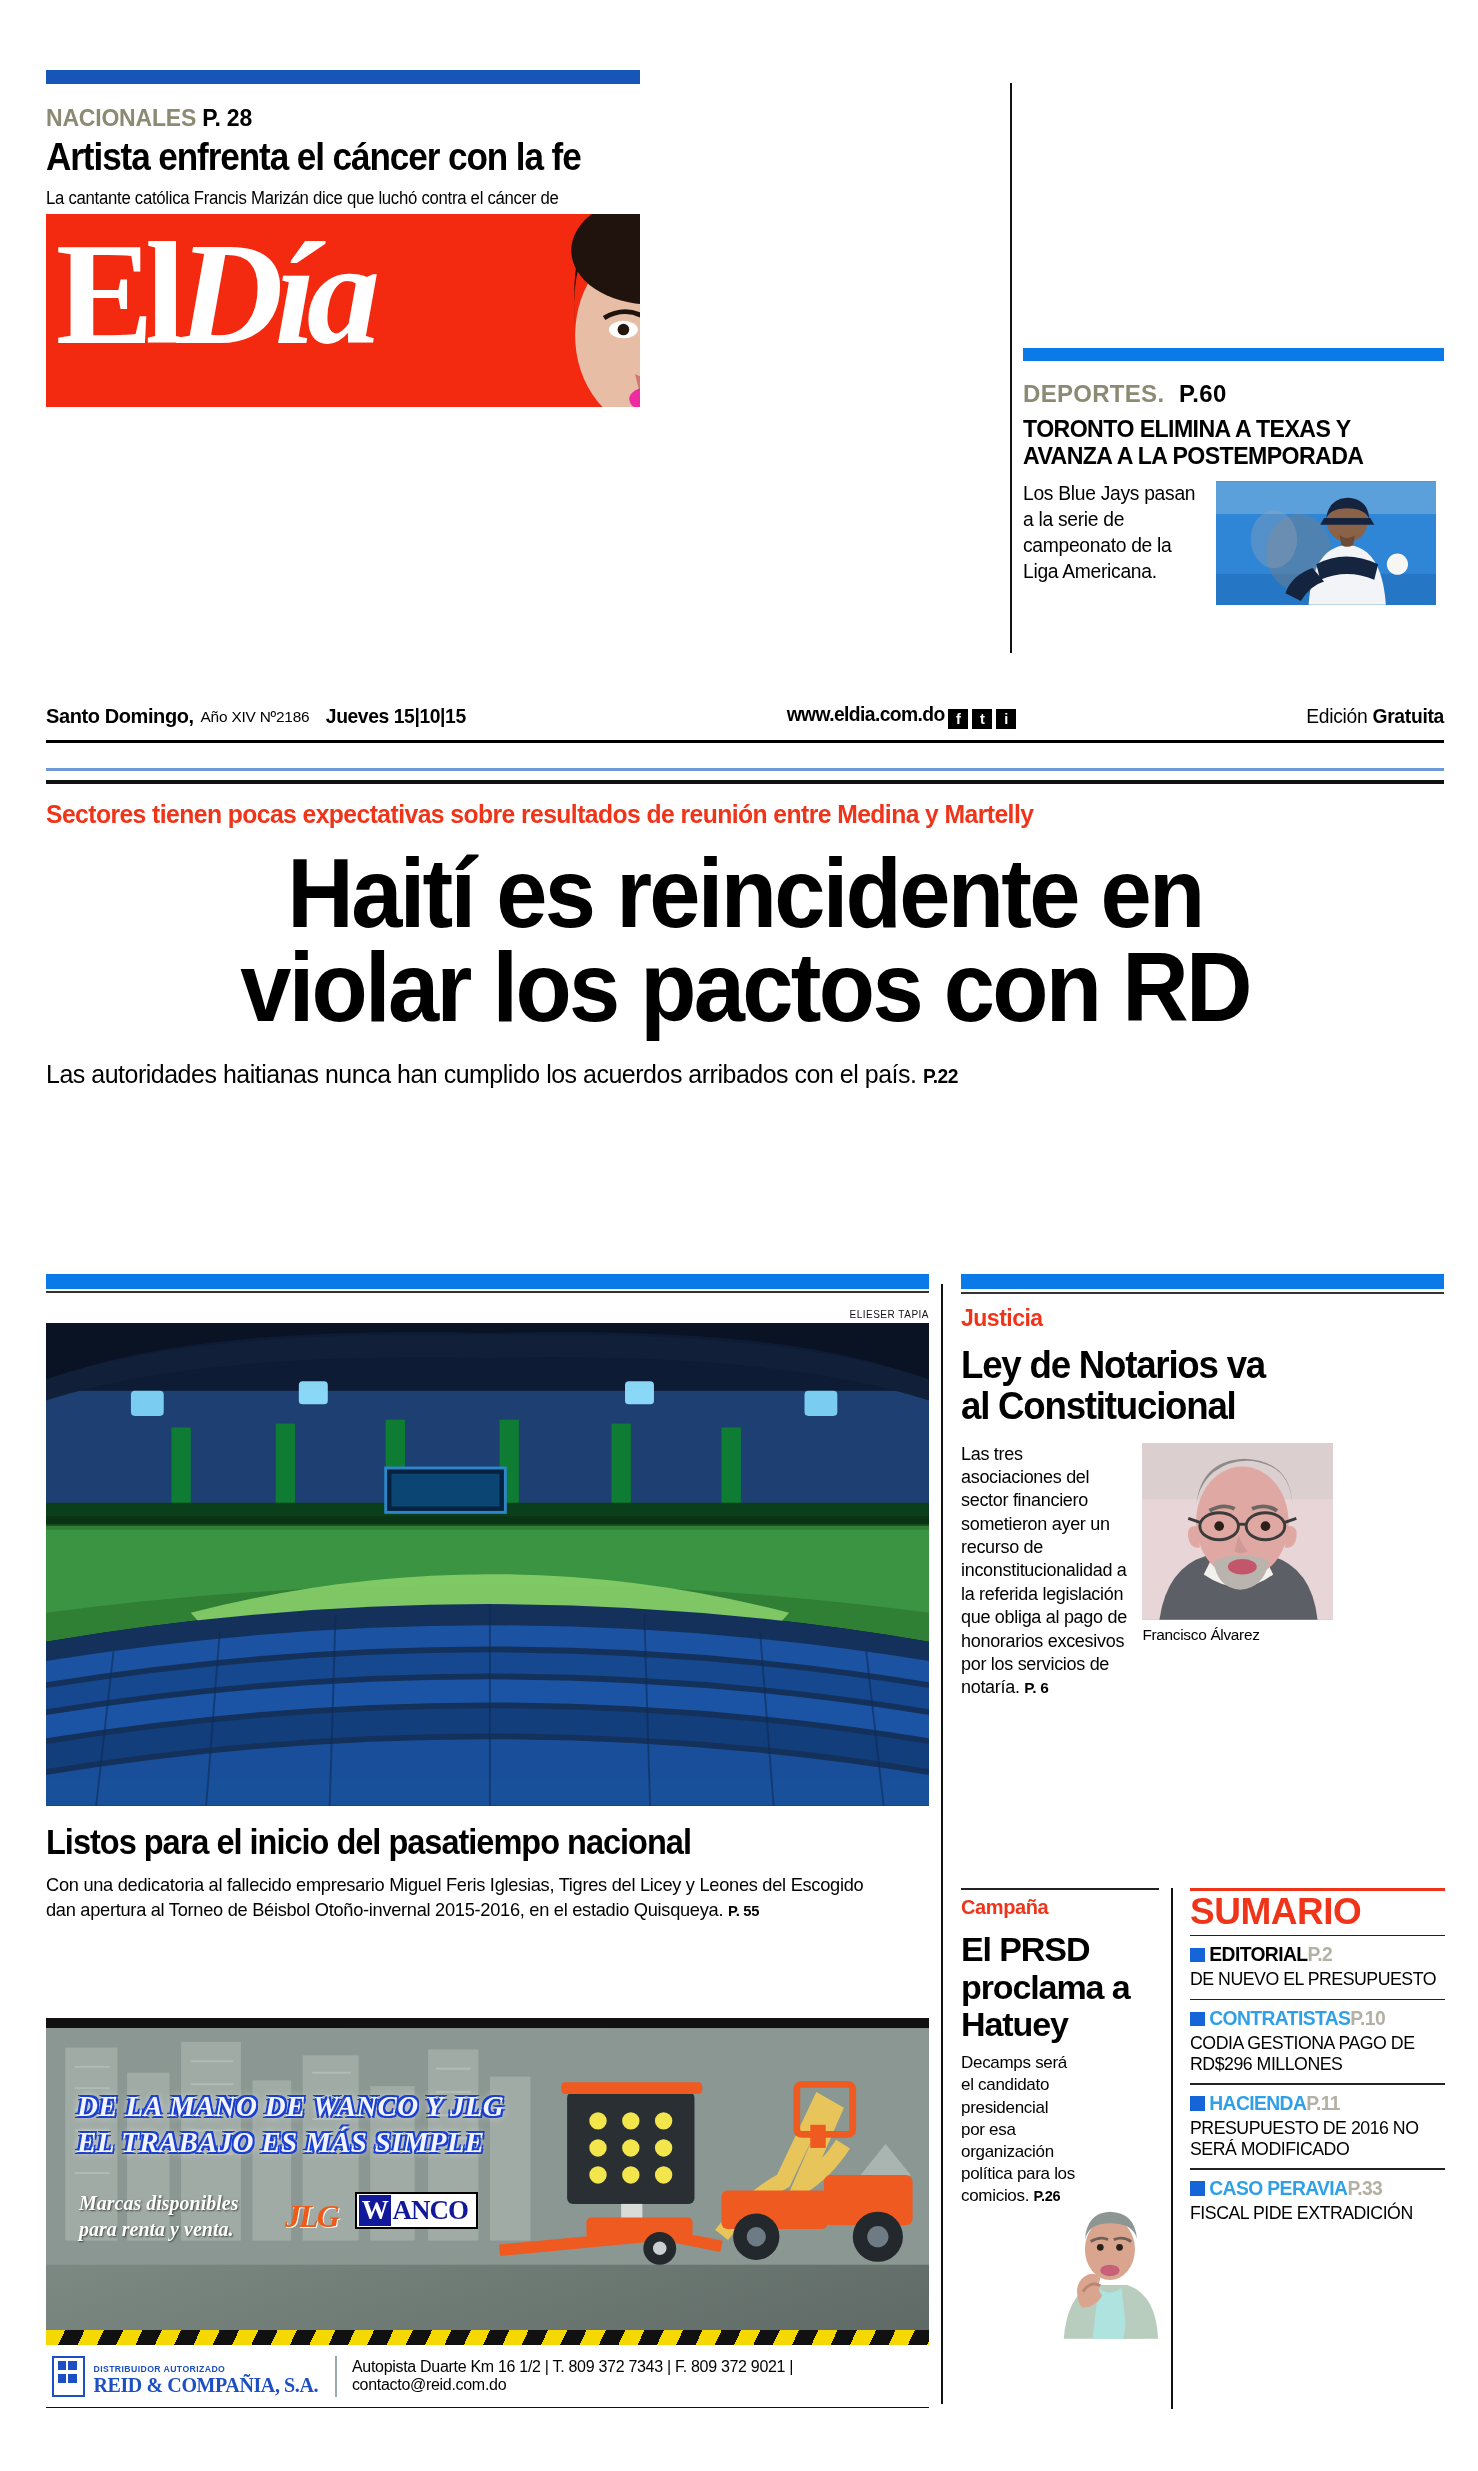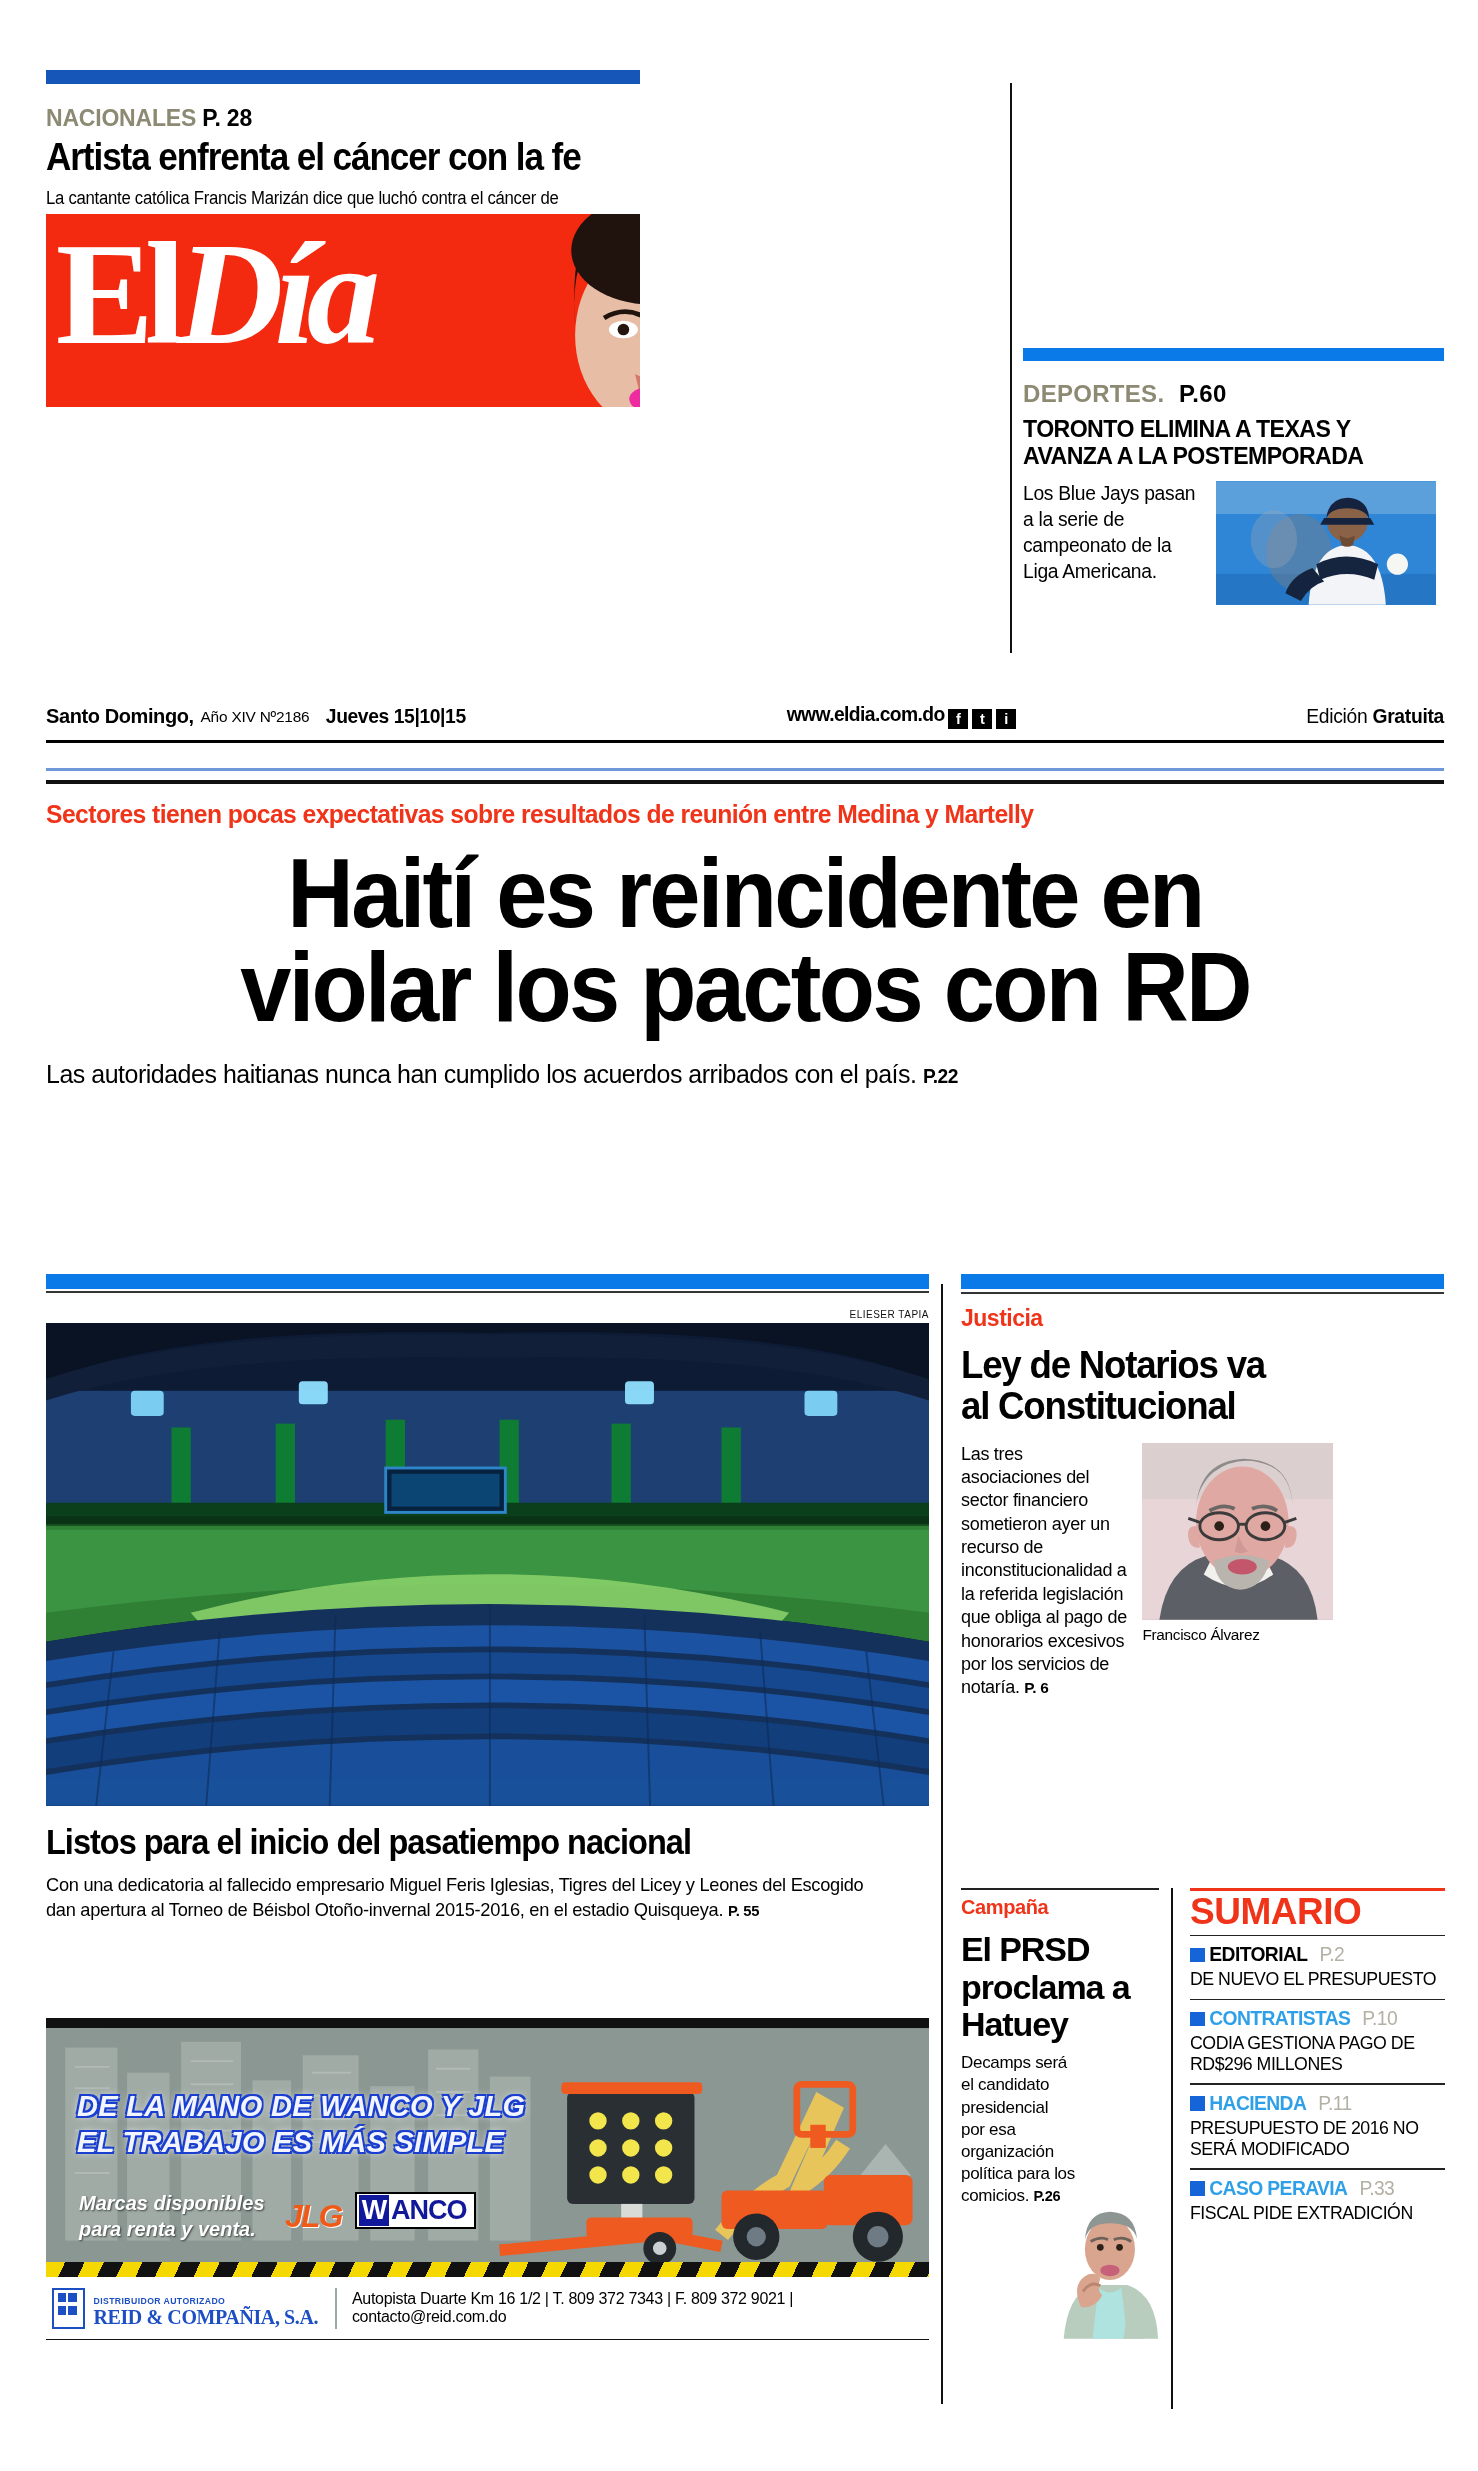--- a/index.html
+++ b/index.html
@@ -83,22 +83,22 @@
   #stadium{width:883px;height:483px;position:relative;overflow:hidden;margin-top:2.9px;background:#123;}
   #lb-head{font-size:35px;font-weight:bold;margin-top:16.4px;letter-spacing:-1.1px;
            transform:scaleX(.93);transform-origin:left top;}
   #lb-deck{font-size:19px;line-height:1.33;margin-top:9.7px;letter-spacing:-0.3px;
            transform:scaleX(.96);transform-origin:left top;}
   #lb-deck .pg{font-weight:bold;font-size:15.4px;}
 
   
   #adwrap{position:absolute;left:46px;top:2018px;width:883px;}
   #ad-topbar{height:9.7px;background:#111;}
-  #ad{position:relative;width:883px;height:234px;overflow:hidden;
-      background:linear-gradient(160deg,#8e9a95 0%,#79857f 45%,#5f6a66 100%);}
+  #ad{position:relative;width:883px;height:302px;overflow:hidden;
+      background:linear-gradient(160deg,#8e9a95 0%,#79857f 45%,#5f6a66 100%);font-family:Liberation Serif, serif;}
   #ad-head{position:absolute;left:31px;top:60px;font-size:29px;font-weight:bold;color:#f2f4ff;
            line-height:1.25;letter-spacing:0.3px;font-style:italic;
            text-shadow:1.9px 1.9px 0 #1a3fd0,-1.9px -1.9px 0 #1a3fd0,1.9px -1.9px 0 #1a3fd0,-1.9px 1.9px 0 #1a3fd0,0 0 8.7px #fff;}
   #ad-sub{position:absolute;left:33px;top:162px;font-size:20px;font-style:italic;font-weight:bold;
           color:#fff;line-height:1.3;text-shadow:1px 1px 1.9px rgba(0,0,0,.6);}
   #jlg{position:absolute;left:239px;top:170px;font-size:32px;font-weight:bold;font-style:italic;
        color:#f05a18;letter-spacing:-1.9px;text-shadow:1px 1px 0 #fff;}
   #wanco{position:absolute;left:309px;top:164px;font-size:27px;font-weight:bold;color:#12189a;
          background:#fff;border:2.9px solid #000;padding:1px 7.7px 1px 1.9px;letter-spacing:-1px;}
   #wanco .wbox{display:inline-block;background:#12189a;color:#fff;padding:0 2.9px;margin-right:1.9px;}
@@ -135,21 +135,21 @@
   #ca-body .pg{font-weight:bold;font-size:14.5px;}
   #ca-photo{position:absolute;left:95px;top:311px;width:104px;height:140px;overflow:hidden;}
 
   
   #sumario{position:absolute;left:1190px;top:1888px;width:255px;}
   #su-top{height:2.9px;background:#f0341a;}
   #su-title{font-size:37px;font-weight:bold;color:#f0341a;letter-spacing:-0.5px;margin-top:1.9px;line-height:1.05;}
   #su-title-rule{height:1.9px;background:#222;margin-top:2.9px;}
   .su-item{padding-top:7.7px;}
   .su-item .hd{font-size:19.3px;font-weight:bold;letter-spacing:-0.6px;}
-  .su-item .hd .pg{color:#b3b0a4;font-weight:normal;margin-left:12px;}
+  .su-item .hd .pg{color:#b3b0a4;font-weight:bold;margin-left:0;}
   .su-item .tx{font-size:18.3px;line-height:1.14;letter-spacing:-0.5px;margin-top:2.9px;
                transform:scaleX(.97);transform-origin:left top;}
   .su-sep{height:1.9px;background:#222;margin-top:8.7px;}
   .su-editorial .hd{color:#000;}
   .su-blue .hd{color:#2fa0e8;}
 </style>
 </head>
 <body>
 
 <div class="page">

